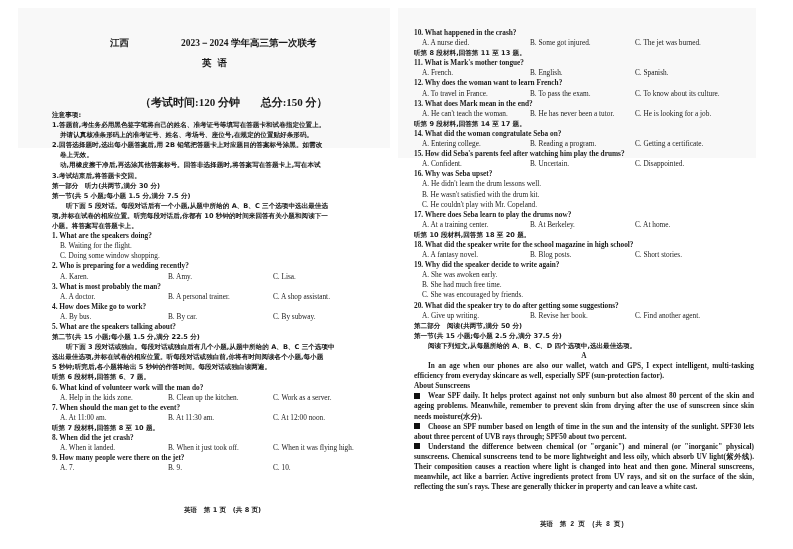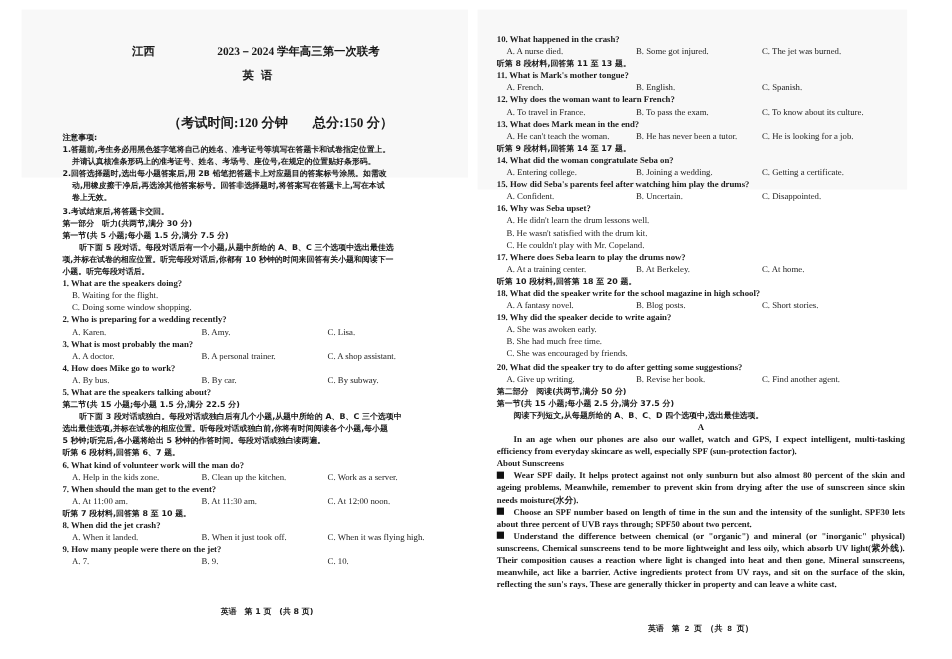--- a/index.html
+++ b/index.html
@@ -44,28 +44,28 @@
 <div class="time">
   <span>（考试时间:120 分钟</span>
   <span>总分:150 分）</span>
 </div>
 
 <div class="col col-left" style="top:110px;">
   <div class="cn">注意事项:</div>
   <div class="cn">1.答题前,考生务必用黑色签字笔将自己的姓名、准考证号等填写在答题卡和试卷指定位置上。</div>
   <div class="cn" style="padding-left:8px">并请认真核准条形码上的准考证号、姓名、考场号、座位号,在规定的位置贴好条形码。</div>
   <div class="cn">2.回答选择题时,选出每小题答案后,用 2B 铅笔把答题卡上对应题目的答案标号涂黑。如需改</div>
+  <div class="cn" style="padding-left:8px">卷上无效。</div>
   <div class="cn" style="padding-left:8px">动,用橡皮擦干净后,再选涂其他答案标号。回答非选择题时,将答案写在答题卡上,写在本试</div>
-  <div class="cn" style="padding-left:8px">卷上无效。</div>
   <div class="cn">3.考试结束后,将答题卡交回。</div>
   <div class="cn">第一部分　听力(共两节,满分 30 分)</div>
   <div class="cn">第一节(共 5 小题;每小题 1.5 分,满分 7.5 分)</div>
   <div class="cn" style="padding-left:14px">听下面 5 段对话。每段对话后有一个小题,从题中所给的 A、B、C 三个选项中选出最佳选</div>
   <div class="cn">项,并标在试卷的相应位置。听完每段对话后,你都有 10 秒钟的时间来回答有关小题和阅读下一</div>
-  <div class="cn">小题。听完每段对话后。</div>
+  <div class="cn">小题。将答案写在答题卡上。</div>
 
   <div class="q bold">1. What are the speakers doing?</div>
   <div class="ind">B. Waiting for the flight.</div>
   <div class="ind">C. Doing some window shopping.</div>
 
   <div class="q bold">2. Who is preparing for a wedding recently?</div>
   <div class="opts">
       <span class="o1">A. Karen.</span>
       <span class="o2">B. Amy.</span>
       <span>C. Lisa.</span>
@@ -154,21 +154,21 @@
       <span class="o1">A. He can't teach the woman.</span>
       <span class="o2">B. He has never been a tutor.</span>
       <span>C. He is looking for a job.</span>
     </div>
 
   <div class="cn">听第 9 段材料,回答第 14 至 17 题。</div>
 
   <div class="q bold">14. What did the woman congratulate Seba on?</div>
   <div class="opts">
       <span class="o1">A. Entering college.</span>
-      <span class="o2">B. Joining a wedding.</span>
+      <span class="o2">B. Reading a program.</span>
       <span>C. Getting a certificate.</span>
     </div>
 
   <div class="q bold">15. How did Seba's parents feel after watching him play the drums?</div>
   <div class="opts">
       <span class="o1">A. Confident.</span>
       <span class="o2">B. Uncertain.</span>
       <span>C. Disappointed.</span>
     </div>
 

